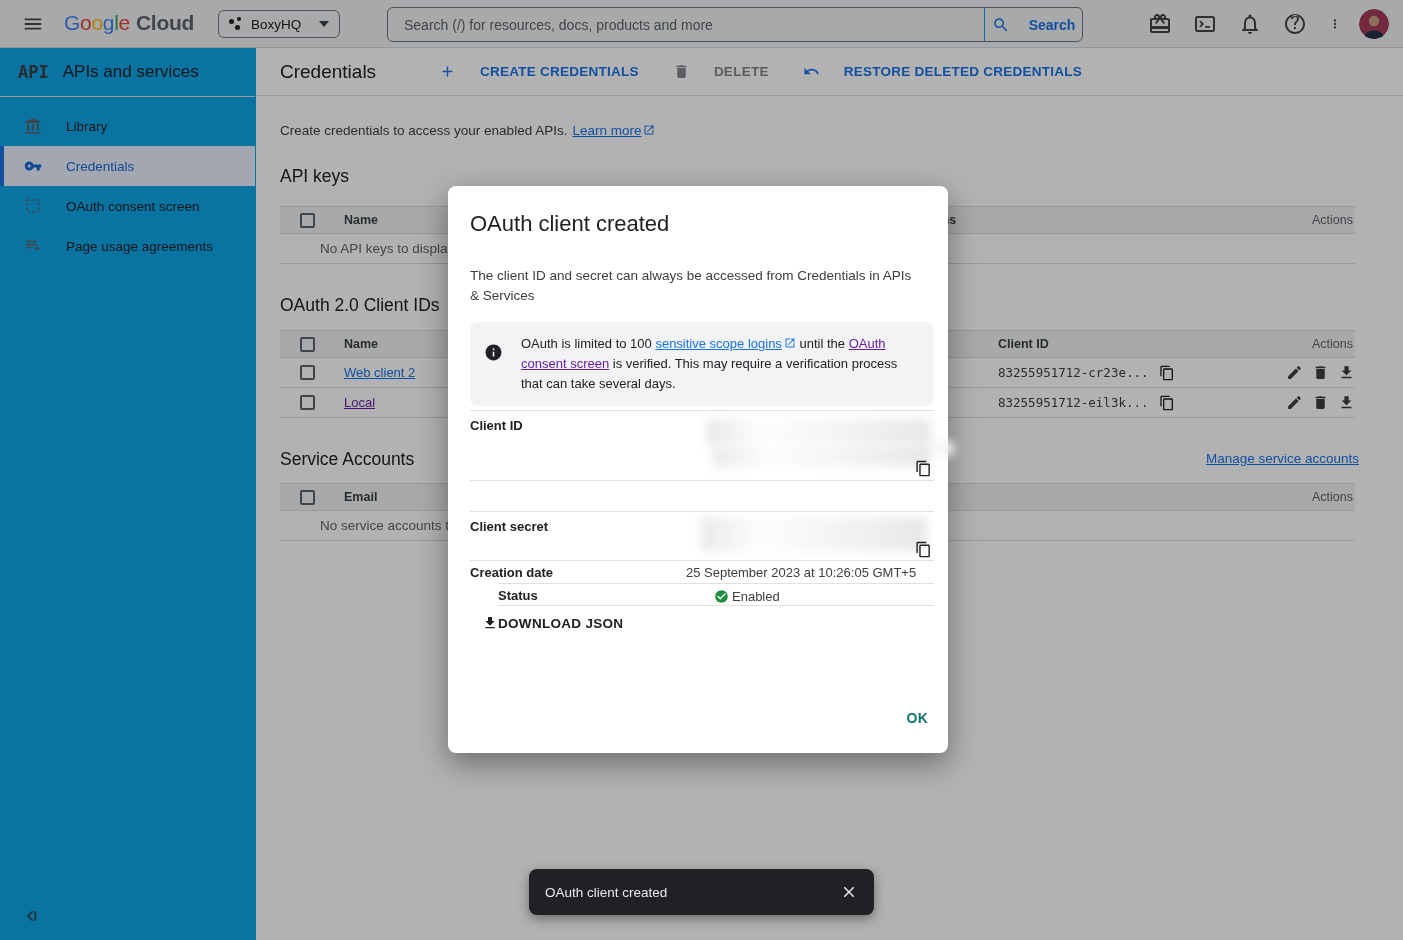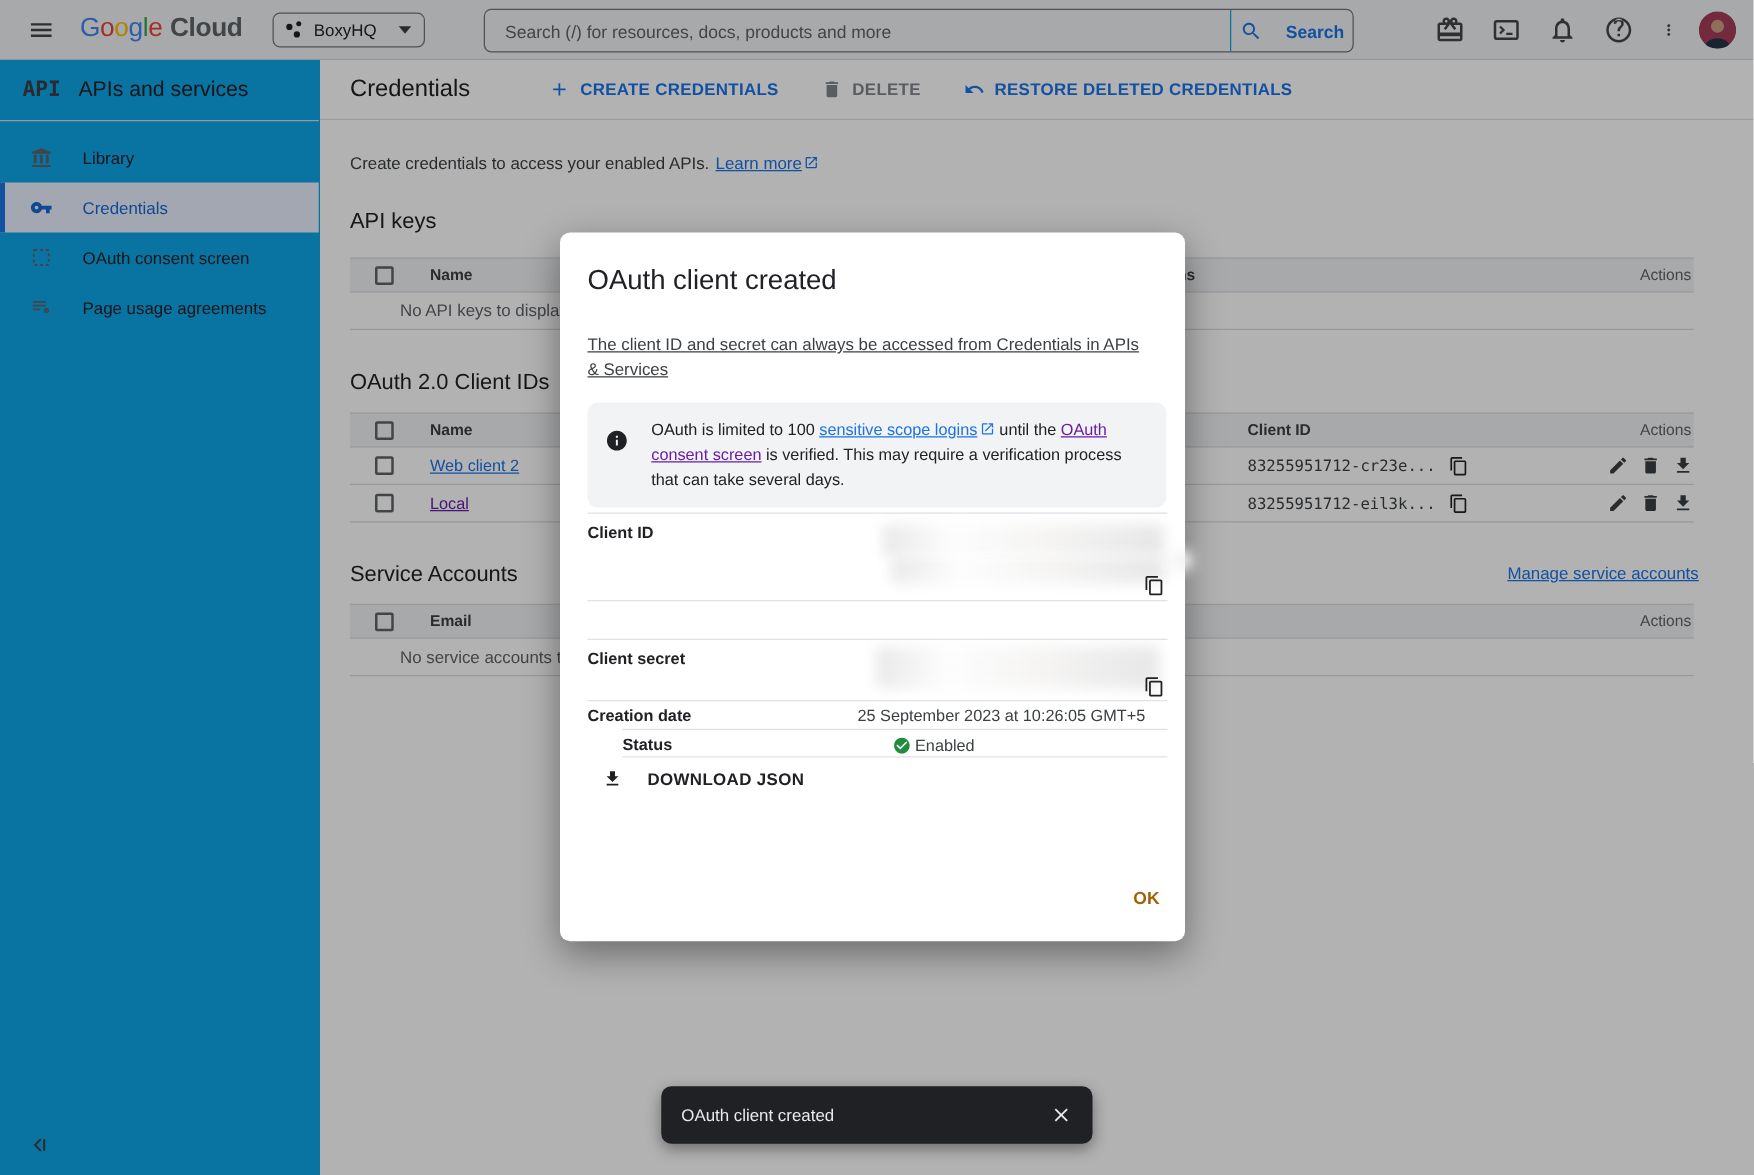--- a/index.html
+++ b/index.html
@@ -41,21 +41,21 @@
   .sb-item.selected { background:#e8f0fe; color:#1967d2; }
   .sb-item.selected .ic { color:#1967d2; }
   .sb-item.selected::before { content:""; position:absolute; left:0; top:0; bottom:0; width:4px; background:#1a73e8; }
   .collapse { position:absolute; left:24px; bottom:16px; width:16px; height:16px; color:#3c4043; cursor:pointer; }
 
   
   .main { position:absolute; left:256px; top:48px; right:0; bottom:0; background:#fff; z-index:1; }
   .page-head { position:absolute; left:0; top:0; right:0; height:48px; border-bottom:1px solid #dadce0; display:flex; align-items:center; }
   .page-title { font-size:19px; color:#202124; margin-left:24px; }
   .toolbar { display:flex; align-items:center; margin-left:63px; gap:34px; }
-  .tb-btn { display:flex; align-items:center; gap:8px; font-size:13.5px; font-weight:700; letter-spacing:.25px; color:#1a73e8; cursor:pointer; }
+  .tb-btn { display:flex; align-items:center; gap:24px; font-size:13.5px; font-weight:700; letter-spacing:.25px; color:#1a73e8; cursor:pointer; }
   .tb-btn .ic { width:17px; height:17px; }
   .tb-btn.disabled { color:#80868b; cursor:default; }
   .intro { position:absolute; left:24px; top:75px; font-size:13.5px; color:#3c4043; display:flex; align-items:center; gap:5px; }
   .lnk { color:#1a73e8; text-decoration:underline; cursor:pointer; }
   .lnk .ext { display:inline-block; width:12px; height:12px; vertical-align:-1px; margin-left:2px; }
   .lnk-purple { color:#681da8; text-decoration:underline; cursor:pointer; }
   .sec-title { position:absolute; left:24px; font-size:17.5px; color:#202124; }
   .tbl { position:absolute; left:24px; width:1075px; font-size:13px; }
   .trow { display:grid; align-items:center; border-bottom:1px solid #dadce0; }
   .thead { background:#f1f3f4; border-top:1px solid #dadce0; height:28px; font-weight:700; font-size:12.5px; color:#3c4043; }
@@ -73,43 +73,43 @@
   .row-actions { display:flex; gap:9px; justify-content:flex-end; }
   .row-actions .icbtn { width:17px; height:17px; color:#3c4043; }
   .manage-link { position:absolute; right:44px; top:403px; font-size:13.5px; }
 
   
   .scrim { position:absolute; inset:0; background:rgba(0,0,0,0.30); z-index:5; }
 
   
   .modal { position:absolute; left:448px; top:186px; width:500px; height:567px; background:#fff; border-radius:8px; box-shadow:0 10px 30px rgba(0,0,0,.40); z-index:10; }
   .m-title { position:absolute; left:22px; top:25px; font-size:22px; color:#202124; font-weight:400; }
-  .m-desc { position:absolute; left:22px; top:80px; width:450px; font-size:13.5px; line-height:20px; color:#3c4043;text-decoration:underline; }
+  .m-desc { position:absolute; left:22px; top:80px; width:450px; font-size:13.5px; line-height:20px; color:#3c4043; }
   .m-notice { position:absolute; left:22px; top:136px; width:463px; background:#f1f3f4; border-radius:8px; padding:12px 14px 12px 14px; display:flex; gap:18px; }
   .m-notice .info-ic { width:19px; height:19px; color:#202124; flex:none; margin-top:9px; }
   .m-notice .ntxt { font-size:13px; line-height:20px; color:#202124; }
   .m-fields { position:absolute; left:22px; top:224px; right:14px; }
   .frow { display:grid; grid-template-columns:216px 1fr; border-top:1px solid #dfe1e5; position:relative; }
   .frow:last-child { border-bottom:1px solid #dfe1e5; }
   .flabel { font-size:13px; font-weight:700; color:#202124; padding-top:7px; }
   .fval { font-size:13px; color:#3c4043; padding-top:7px; }
   .r-cid { height:70px; } .r-blank { height:31px; } .r-sec { height:49px; } .r-date { height:23px; } .r-status { height:23px;margin-left:28px; }
   .r-date .flabel,.r-date .fval,.r-status .flabel,.r-status .fval { padding-top:4px; }
   .blur { position:absolute; border-radius:4px; filter:blur(5px); background:linear-gradient(90deg,#e9e9ea,#fdfdfd 25%,#f5f4f3 60%,#e7e7e8); }
   .b1 { left:236px; top:8px; width:225px; height:26px; }
   .b2 { left:243px; top:33px; width:218px; height:23px; }
   .b3 { left:460px; top:30px; width:24px; height:15px; }
   .b4 { left:231px; top:5px; width:226px; height:34px; }
   .copybtn { position:absolute; width:17px; height:17px; color:#202124; cursor:pointer; }
   .cp1 { right:2px; bottom:3px; } .cp2 { right:2px; bottom:2px; }
   .status-val { display:flex; align-items:center; gap:3px; }
   .chk { width:15px; height:15px; color:#1e8e3e; }
-  .dl-btn { position:absolute; left:34px; top:429px; display:flex; align-items:center; gap:20px; font-size:13.5px; font-weight:700; letter-spacing:.3px; color:#202124; cursor:pointer; }
+  .dl-btn { position:absolute; left:34px; top:429px; display:flex; align-items:center; gap:0; font-size:13.5px; font-weight:700; letter-spacing:.3px; color:#202124; cursor:pointer; }
   .dl-btn .ic { width:16px; height:16px; }
-  .ok-btn { position:absolute; right:20px; top:524px; font-size:14px; font-weight:700; color:#a16207; letter-spacing:.25px; cursor:pointer; }
+  .ok-btn { position:absolute; right:20px; top:524px; font-size:14px; font-weight:700; color:#0f766e; letter-spacing:.25px; cursor:pointer; }
 
   
   .toast { position:absolute; left:529px; top:869px; width:345px; height:46px; background:#202124; border-radius:8px; z-index:15; display:flex; align-items:center; padding:0 16px; box-shadow:0 4px 12px rgba(0,0,0,.4); }
   .toast-msg { font-size:13.5px; color:#e8eaed; }
   .toast-x { margin-left:auto; width:18px; height:18px; color:#e8eaed; cursor:pointer; }
 </style>
 </head>
 <body>
 
 <svg width="0" height="0" style="position:absolute">

